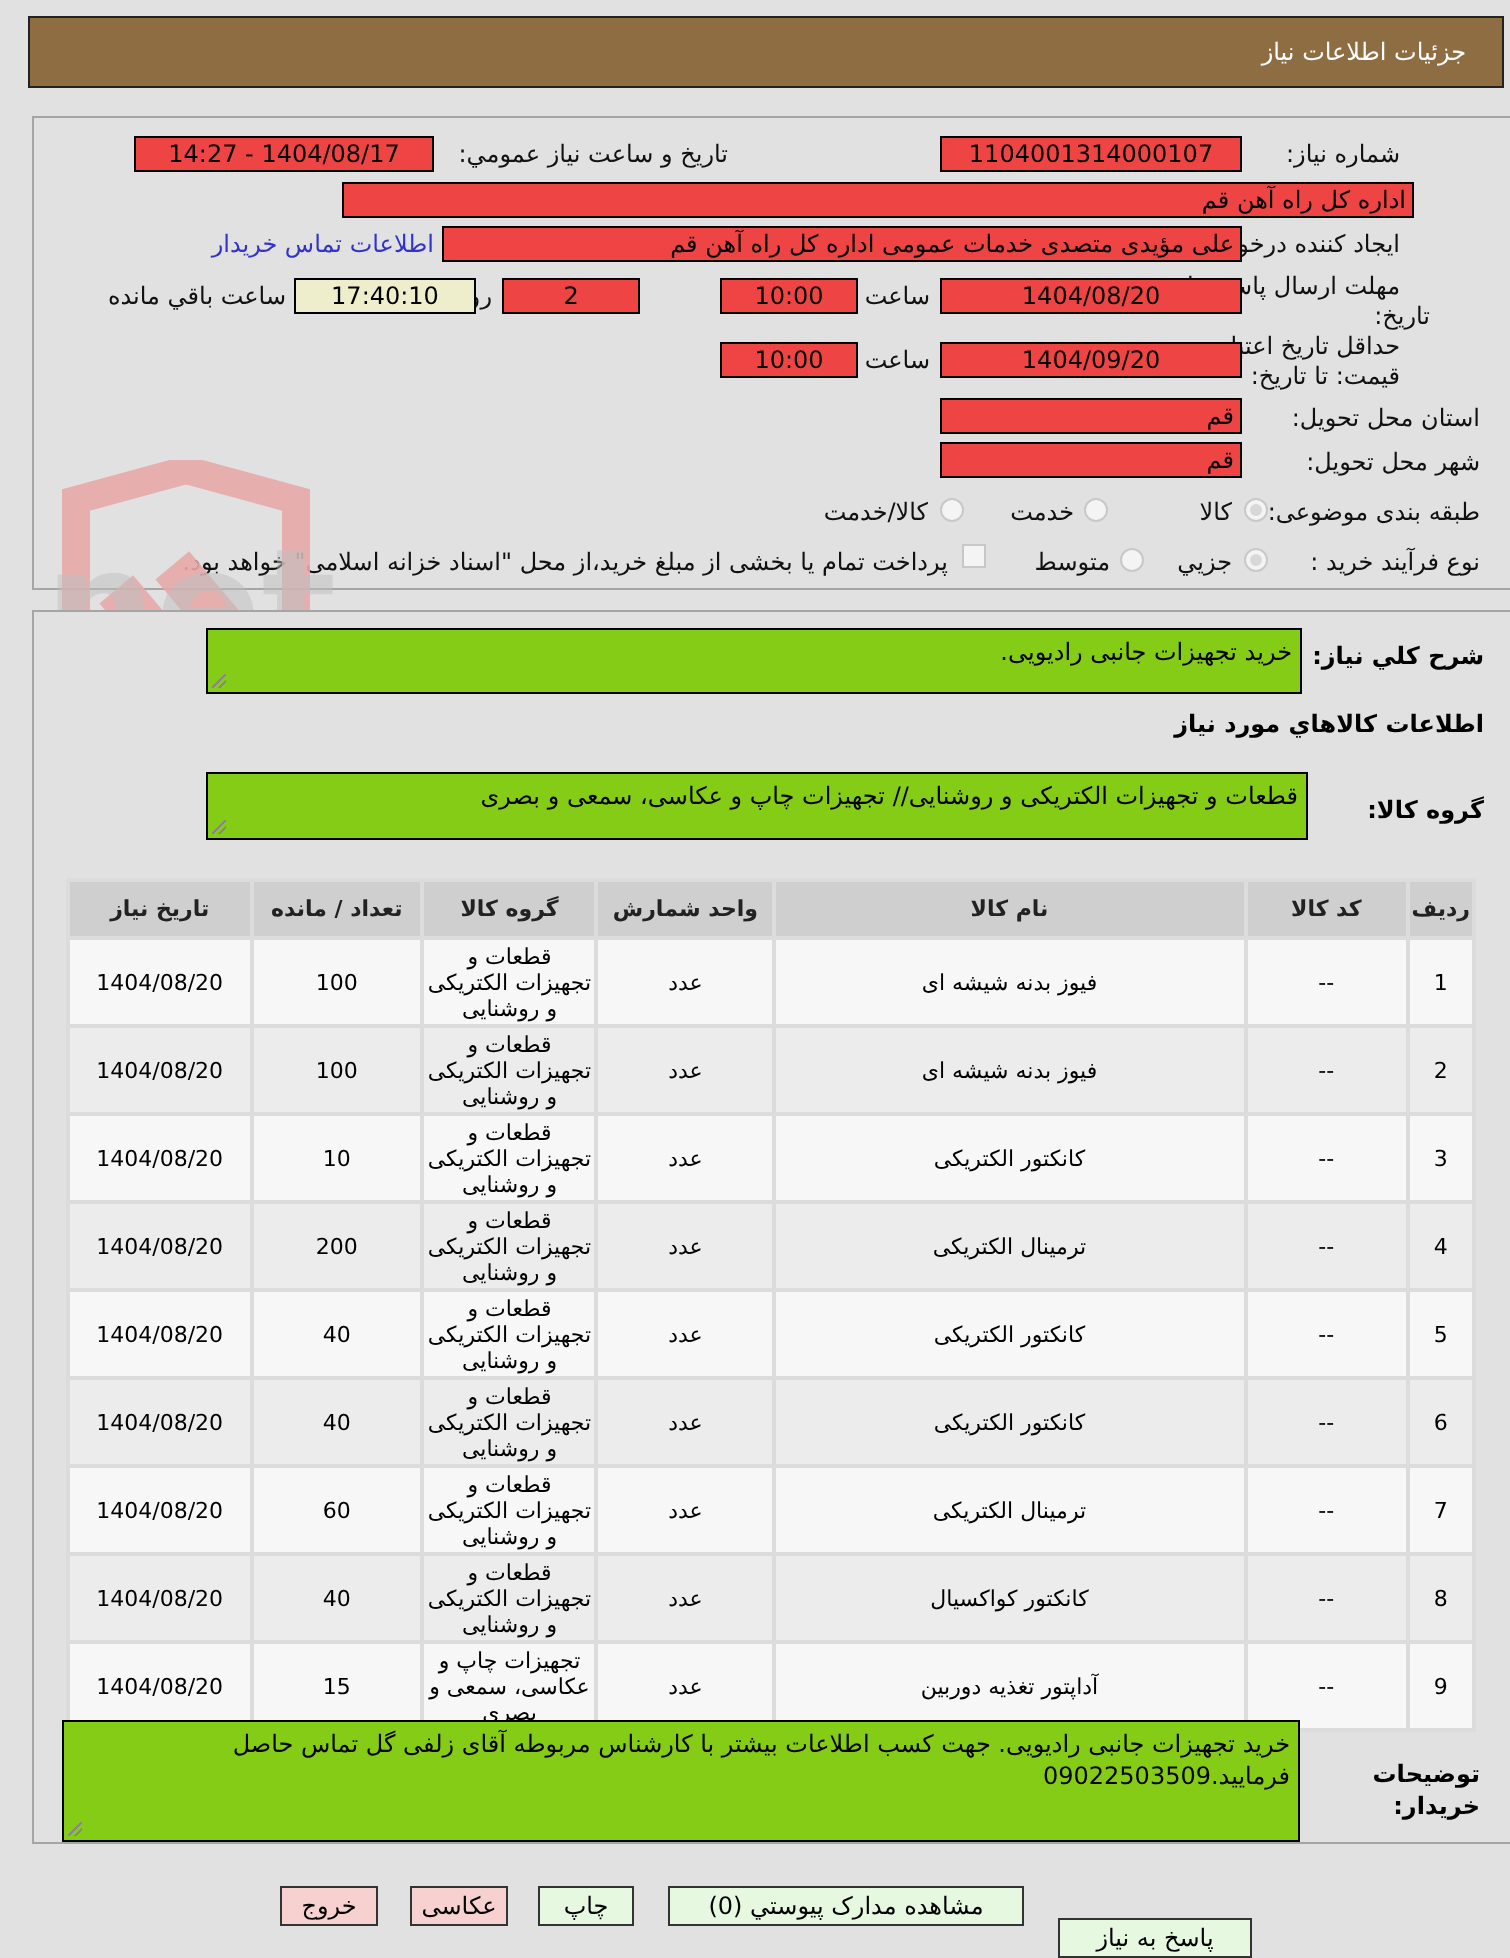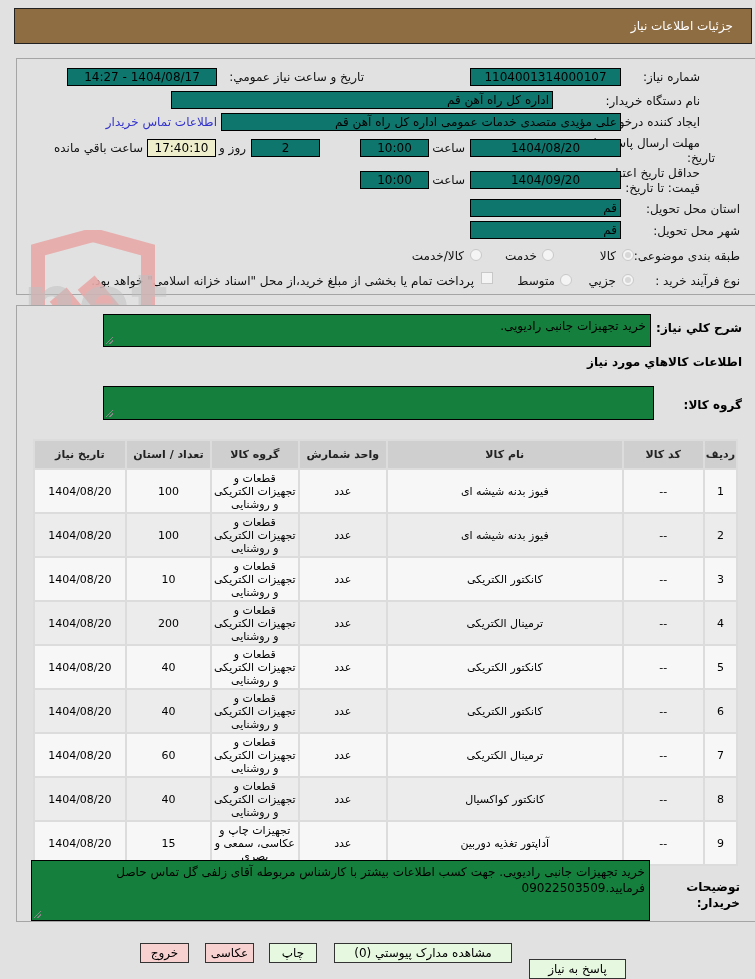--- a/index.html
+++ b/index.html
@@ -16,37 +16,37 @@
   }
   .panel {
     position:absolute; left:16px; width:739px; border:1px solid #a5a5a5;
     border-right:none; box-sizing:border-box; background:#e1e1e1;
   }
   .p1 { top:58px; height:237px; }
   .p2 { top:305px; height:617px; }
   .lbl { position:absolute; font-size:12px; white-space:nowrap; color:#111; }
   .lbl-b { position:absolute; font-size:12px; font-weight:bold; white-space:nowrap; }
   .box {
-    position:absolute; background:#0f766e; border:1px solid #000; box-sizing:border-box;
+    position:absolute; background:#ef4444; border:1px solid #000; box-sizing:border-box;
     height:18px; font-size:12px; display:flex; align-items:center; justify-content:center;
     white-space:nowrap; overflow:hidden;
   }
   .box.r { justify-content:flex-start; padding-right:3px; }
   .box.yellow { background:#eeeecc; }
   .link { position:absolute; color:#3333cc; font-size:12px; white-space:nowrap; cursor:pointer; }
   .radio {
     position:absolute; width:12px; height:12px; border-radius:50%;
     border:1px solid #c8c8c8; background:#f4f4f4; box-sizing:border-box;
   }
   .radio.on::after {
     content:""; position:absolute; left:2px; top:2px; width:6px; height:6px; border-radius:50%; background:#d8d8d8;
   }
   .check { position:absolute; width:12px; height:12px; border:1px solid #c8c8c8; background:#f4f4f4; box-sizing:border-box; }
   .ta {
-    position:absolute; background:#15803d; border:1px solid #000; box-sizing:border-box;
+    position:absolute; background:#84cc16; border:1px solid #000; box-sizing:border-box;
     padding:3px 4px; font-size:12px; line-height:16px; text-align:right;
   }
   .grip {
     position:absolute; left:2px; bottom:2px; width:7px; height:7px;
     background: linear-gradient(135deg, transparent 45%, #888 45%, #888 55%, transparent 55%, transparent 70%, #888 70%, #888 80%, transparent 80%);
   }
   table.items {
     position:absolute; left:33px; top:439px; width:705px; border-collapse:separate; border-spacing:2px;
     background:#dcdcdc; font-size:11px;
   }
@@ -74,34 +74,34 @@
 </div>
 
 <div class="panel p1"></div>
 
 <span class="lbl" style="right:55px;top:70px;">شماره نیاز:</span>
 <div class="box" style="left:470px;top:68px;width:151px;">1104001314000107</div>
 <span class="lbl" style="right:391px;top:70px;">تاريخ و ساعت نياز عمومي:</span>
 <div class="box" style="left:67px;top:68px;width:150px;">1404/08/17 - 14:27</div>
 
 <span class="lbl" style="right:55px;top:94px;">نام دستگاه خریدار:</span>
-<div class="box r" style="left:171px;top:91px;width:382px;">اداره کل  راه آهن قم</div>
+<div class="box r" style="left:171px;top:91px;width:536px;">اداره کل  راه آهن قم</div>
 
 <span class="lbl" style="right:55px;top:115px;">ایجاد کننده درخواست:</span>
 <div class="box r" style="left:221px;top:113px;width:400px;">علی مؤیدی متصدی خدمات عمومی اداره کل  راه آهن قم</div>
 <span class="link" style="right:538px;top:115px;">اطلاعات تماس خریدار</span>
 
 <span class="lbl" style="right:55px;top:136px;">مهلت ارسال پاسخ: تا</span>
 <span class="lbl" style="right:40px;top:151px;">تاریخ:</span>
 <div class="box" style="left:470px;top:139px;width:151px;">1404/08/20</div>
 <span class="lbl" style="right:290px;top:141px;">ساعت</span>
 <div class="box" style="left:360px;top:139px;width:69px;">10:00</div>
 <div class="box" style="left:251px;top:139px;width:69px;">2</div>
 <span class="lbl" style="right:509px;top:141px;">روز و</span>
-<div class="box yellow" style="left:147px;top:139px;width:69px;">17:40:10</div>
+<div class="box yellow" style="left:147px;top:139px;width:91px;">17:40:10</div>
 <span class="lbl" style="right:612px;top:141px;">ساعت باقي مانده</span>
 
 <span class="lbl" style="right:55px;top:166px;">حداقل تاریخ اعتبار</span>
 <span class="lbl" style="right:55px;top:181px;">قیمت: تا تاریخ:</span>
 <div class="box" style="left:470px;top:171px;width:151px;">1404/09/20</div>
 <span class="lbl" style="right:290px;top:173px;">ساعت</span>
 <div class="box" style="left:360px;top:171px;width:69px;">10:00</div>
 
 <span class="lbl" style="right:15px;top:202px;">استان محل تحویل:</span>
 <div class="box r" style="left:470px;top:199px;width:151px;">قم</div>
@@ -137,32 +137,33 @@
 <span class="lbl-b" style="right:13px;top:321px;">شرح کلي نياز:</span>
 <div class="ta" style="left:103px;top:314px;width:548px;height:33px;">
   <span>خرید تجهیزات جانبی رادیویی.</span>
   <span class="grip"></span>
 </div>
 
 <span class="lbl-b" style="right:13px;top:355px;">اطلاعات کالاهاي مورد نياز</span>
 
 <span class="lbl-b" style="right:13px;top:398px;">گروه کالا:</span>
 <div class="ta" style="left:103px;top:386px;width:551px;height:34px;">
+  <span>قطعات و تجهیزات الکتریکی و روشنایی// تجهیزات چاپ و عکاسی، سمعی و بصری</span>
   <span class="grip"></span>
 </div>
 
 <table class="items">
   <thead>
     <tr>
       <th style="width:24px;">ردیف</th>
       <th style="width:78px;">کد کالا</th>
       <th style="width:234px;">نام کالا</th>
       <th style="width:85px;margin-left:36px;">واحد شمارش</th>
       <th style="width:84px;">گروه کالا</th>
-      <th style="width:82px;">تعداد / استان</th>
+      <th style="width:82px;">تعداد / مانده</th>
       <th style="width:88px;">تاریخ نیاز</th>
     </tr>
   </thead>
   <tbody>
     <tr class="odd">
       <td>1</td>
       <td>--</td>
       <td>فیوز بدنه شیشه ای</td>
       <td>عدد</td>
       <td>قطعات و تجهیزات الکتریکی و روشنایی</td>

